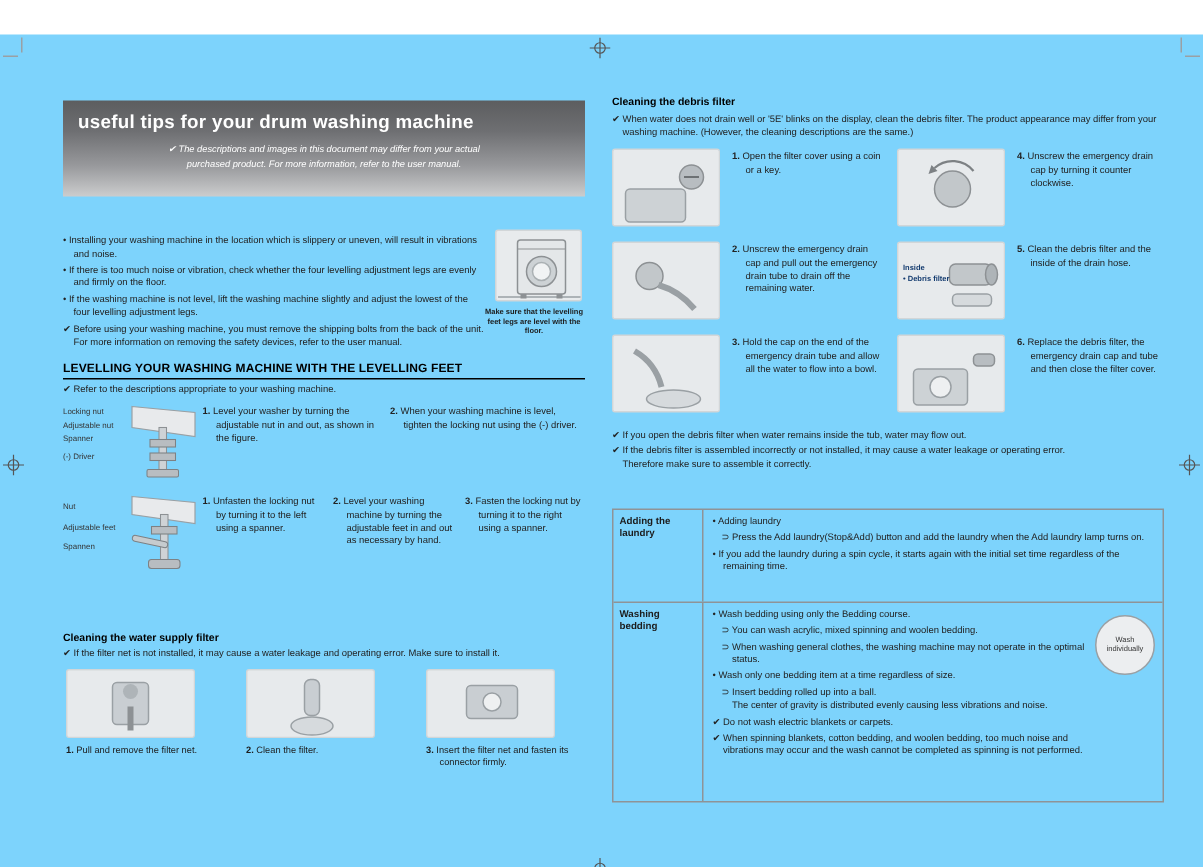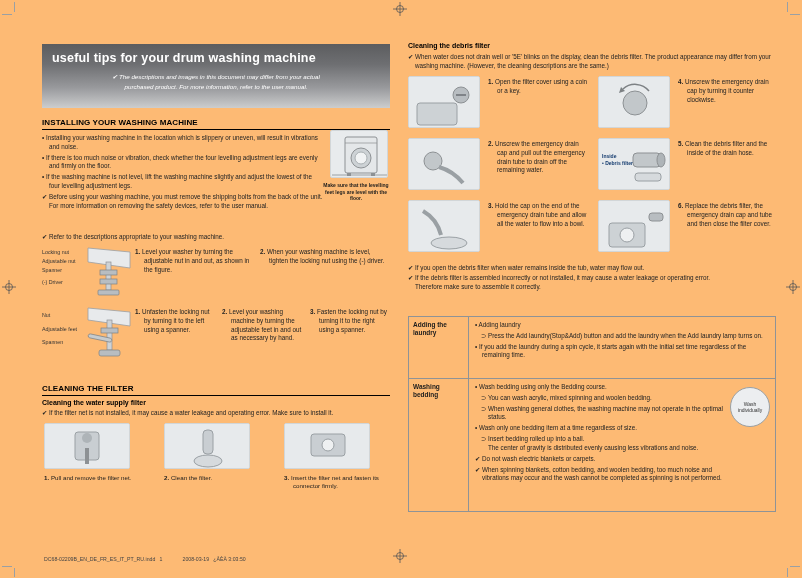--- a/index.html
+++ b/index.html
@@ -1,19 +1,19 @@
 <!DOCTYPE html>
 <html><head>
 <meta charset="utf-8">
 <title>Washing machine tips manual</title>
 <style>
   *{margin:0;padding:0;box-sizing:border-box;}
   html,body{width:802px;height:578px;}
   body{font-family:"Liberation Sans",sans-serif;background:#ffffff;color:#1c1c1c;position:relative;overflow:hidden;}
-  .page{position:absolute;inset:0;background:#fdba74;}
+  .page{position:absolute;inset:0;background:#7dd3fc;margin-top:23px;}
   .abs{position:absolute;}
   .col{position:absolute;}
   #col-left{left:42px;top:42px;width:348px;height:500px;}
   #col-right{left:408px;top:40px;width:368px;height:500px;}
 
   .h1{font-size:8px;font-weight:bold;color:#000;border-bottom:1.5px solid #000;padding-bottom:2px;letter-spacing:.1px;}
   .h2{font-size:7px;font-weight:bold;color:#000;}
   .body-text{font-size:6.3px;line-height:1.4;color:#222;}
   .line{padding-left:7px;text-indent:-7px;white-space:pre-line;margin-bottom:2px;}
   .step{padding-left:9px;text-indent:-9px;}
@@ -91,21 +91,20 @@
   <div class="crop" style="left:787px;top:568px;width:1px;height:9px"></div>
 
   <div id="col-left" class="col">
 
     <div id="banner">
       <div id="banner-title">useful tips for your drum washing machine</div>
       <div id="banner-note">✔ The descriptions and images in this document may differ from your actual
 purchased product. For more information, refer to the user manual.</div>
     </div>
 
-    <div class="h1 abs" style="left:0;top:76px;width:348px">INSTALLING YOUR WASHING MACHINE</div>
 
     <div class="abs body-text" style="left:0;top:92px;width:282px">
       <div class="line">• Installing your washing machine in the location which is slippery or uneven, will result in vibrations and noise.</div>
       <div class="line">• If there is too much noise or vibration, check whether the four levelling adjustment legs are evenly and firmly on the floor.</div>
       <div class="line">• If the washing machine is not level, lift the washing machine slightly and adjust the lowest of the four levelling adjustment legs.</div>
       <div class="line">✔ Before using your washing machine, you must remove the shipping bolts from the back of the unit.
 For more information on removing the safety devices, refer to the user manual.</div>
     </div>
 
     <div class="photo" style="left:288px;top:88px;width:58px;height:48px">
@@ -114,20 +113,21 @@
         <rect x="14" y="6" width="32" height="36" rx="2" fill="#e4e7e9" stroke="#8d9194"></rect>
         <line x1="14" y1="12" x2="46" y2="12" stroke="#8d9194" stroke-width="0.7"></line>
         <circle cx="30" cy="27" r="10" fill="#cdd2d5" stroke="#8d9194"></circle>
         <circle cx="30" cy="27" r="6" fill="#f1f3f4" stroke="#aab0b3"></circle>
         <rect x="16" y="42" width="4" height="3" fill="#8d9194"></rect>
         <rect x="40" y="42" width="4" height="3" fill="#8d9194"></rect>
       </svg>
     </div>
     <div id="washer-caption">Make sure that the levelling feet legs are level with the floor.</div>
 
+    <div class="h1 abs" style="left:0;top:176px;width:348px">LEVELLING YOUR WASHING MACHINE WITH THE LEVELLING FEET</div>
     <div class="abs body-text line" style="left:0;top:191px;width:340px">✔ Refer to the descriptions appropriate to your washing machine.</div>
 
     <div class="abs" style="left:0;top:204px;width:348px;height:54px">
       <div class="diag-label" style="left:0;top:3px">Locking nut</div>
       <div class="diag-label" style="left:0;top:12px">Adjustable nut</div>
       <div class="diag-label" style="left:0;top:21px">Spanner</div>
       <div class="diag-label" style="left:0;top:33px">(-) Driver</div>
       <svg class="abs" style="left:44px;top:0" width="46" height="54" viewBox="0 0 46 54">
         <polygon points="2,2 44,6 44,22 2,16" fill="#e8eaec" stroke="#9aa0a4" stroke-width="0.8"></polygon>
         <rect x="20" y="16" width="5" height="28" fill="#cfd3d6" stroke="#8d9194" stroke-width="0.7"></rect>
@@ -158,21 +158,20 @@
         <span class="num">1.</span> <span>Unfasten the locking nut by turning it to the left using a spanner.</span>
       </div>
       <div class="abs body-text step" style="left:180px;top:4px;width:84px">
         <span class="num">2.</span> <span>Level your washing machine by turning the adjustable feet in and out as necessary by hand.</span>
       </div>
       <div class="abs body-text step" style="left:268px;top:4px;width:80px">
         <span class="num">3.</span> <span>Fasten the locking nut by turning it to the right using a spanner.</span>
       </div>
     </div>
 
-    <div class="h1 abs" style="left:0;top:342px;width:348px">CLEANING THE FILTER</div>
     <div class="h2 abs" style="left:0;top:357px">Cleaning the water supply filter</div>
     <div class="abs body-text line" style="left:0;top:367px;width:344px">✔ If the filter net is not installed, it may cause a water leakage and operating error. Make sure to install it.</div>
 
     <div class="photo" style="left:2px;top:381px;width:86px;height:46px">
       <svg width="86" height="46" viewBox="0 0 86 46">
         <rect width="86" height="46" fill="#e7eaec"></rect>
         <rect x="30" y="8" width="24" height="28" rx="3" fill="#c9ced2" stroke="#9aa0a4"></rect>
         <circle cx="42" cy="14" r="5" fill="#aeb4b8"></circle>
         <rect x="40" y="24" width="4" height="16" fill="#8d9194"></rect>
       </svg>

